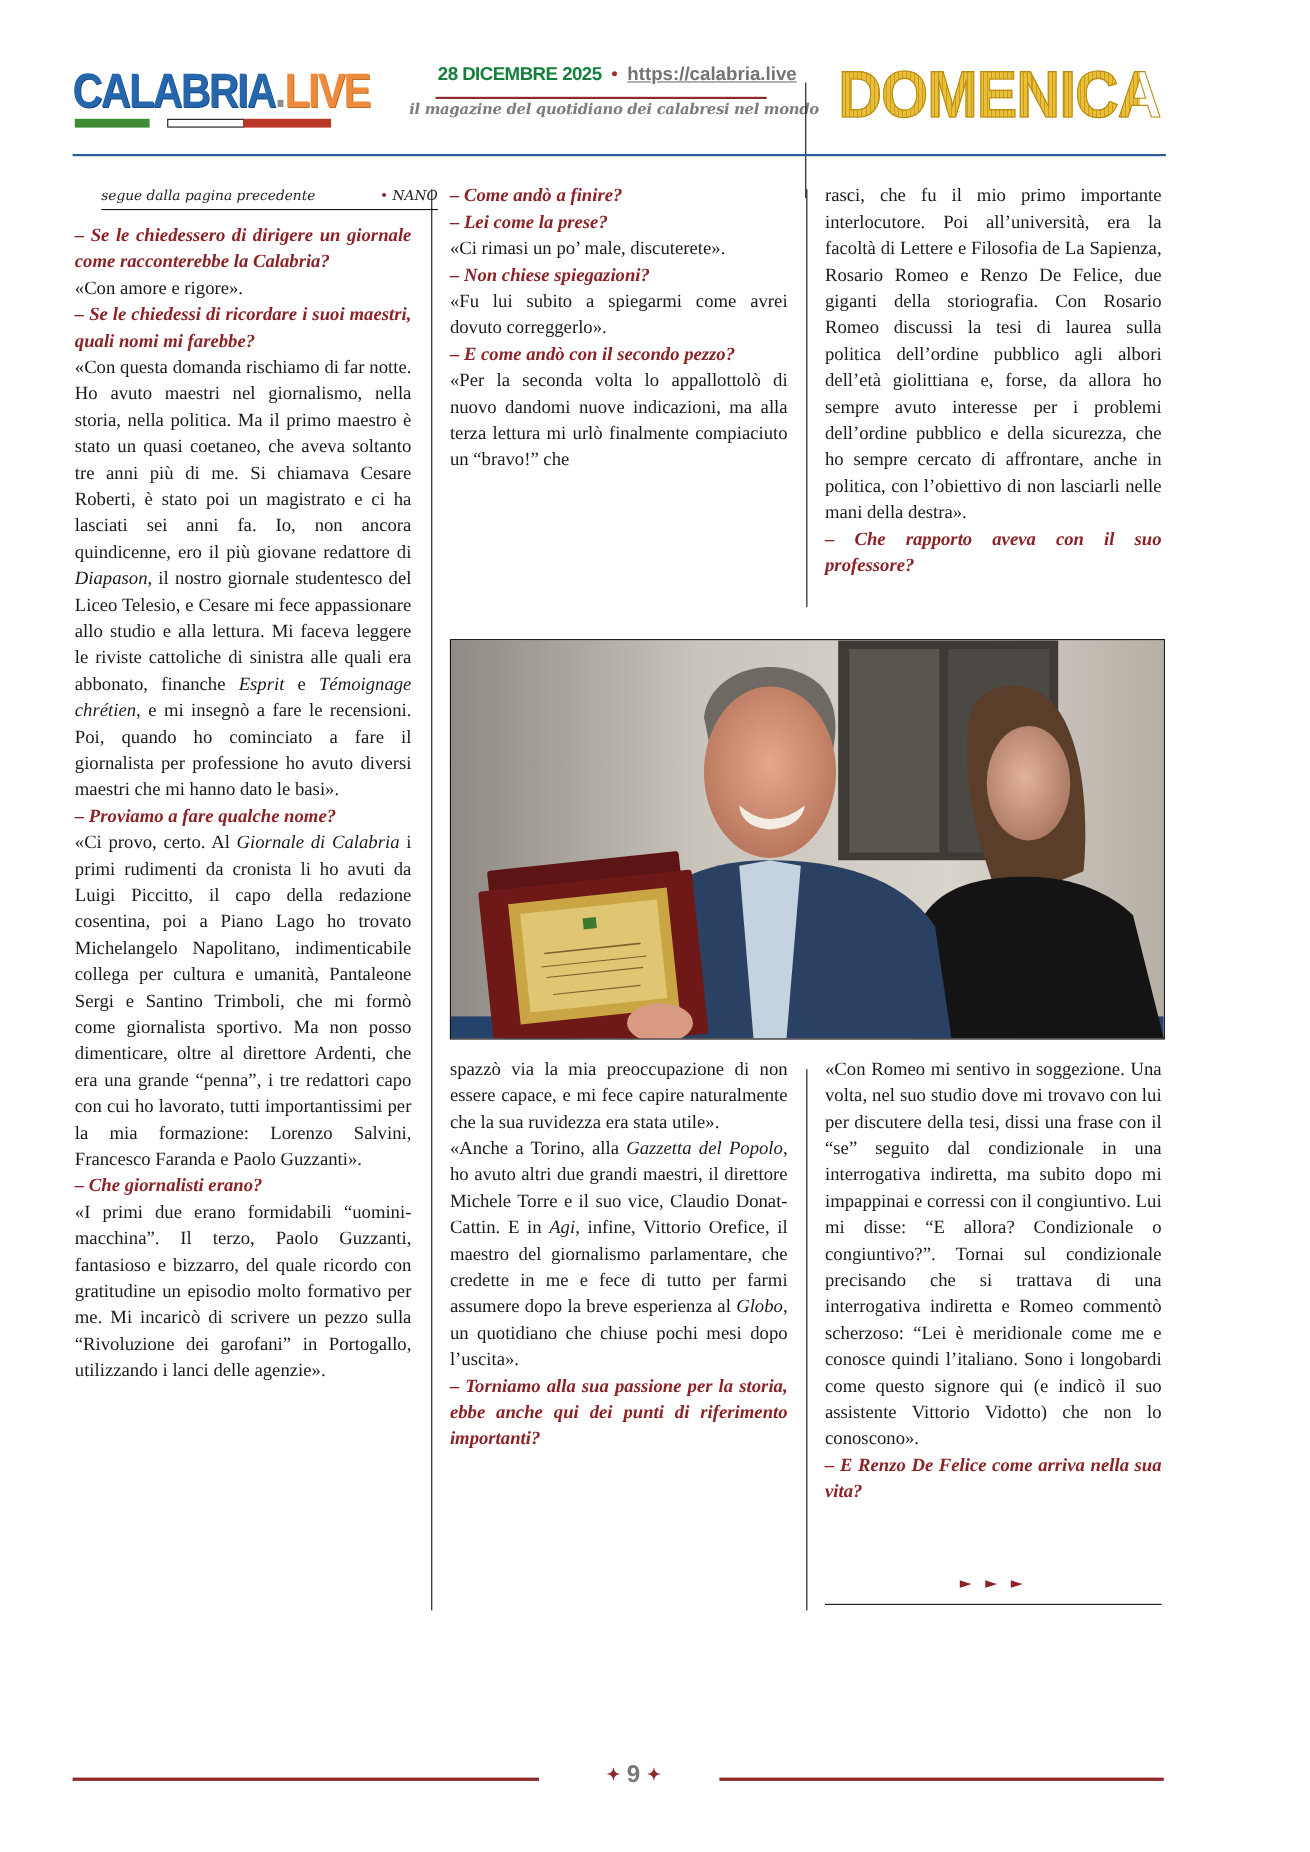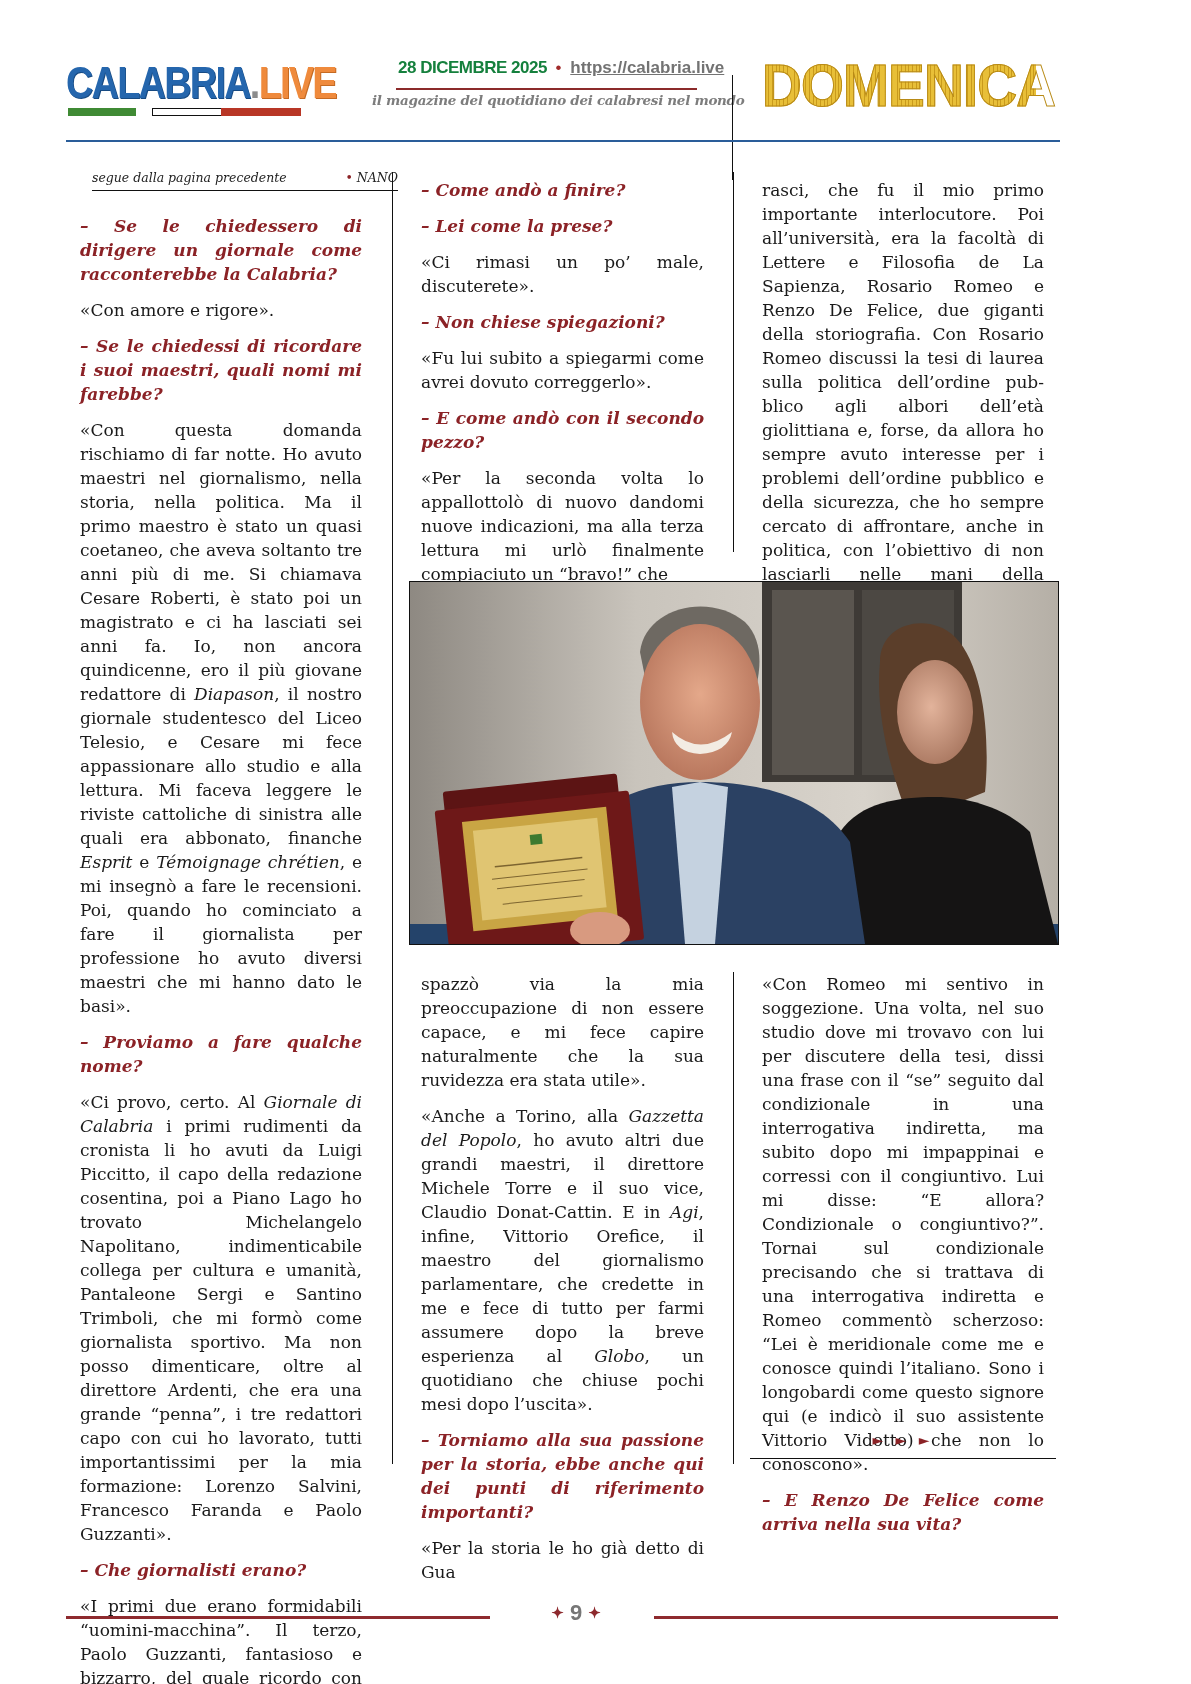--- a/index.html
+++ b/index.html
@@ -34,21 +34,21 @@
               font-family: "Liberation Sans", sans-serif; font-weight: bold; font-size: 60px;
               line-height: 64px; letter-spacing: -1px; color: #e2b52a;
               -webkit-text-stroke: 1px #b88a16; white-space: nowrap;
               transform: scaleX(0.92); transform-origin: left top;
               background: repeating-linear-gradient(90deg, #e8bf38 0 3px, #c99a1c 3px 4px);
               -webkit-background-clip: text; background-clip: text; -webkit-text-fill-color: transparent; }
   .header-rule { position: absolute; left: 66px; top: 140px; width: 994px; height: 2px; background: #2a5d99; }
 
   
   .col { position: absolute; font-size: 17px; line-height: 24px; text-align: justify; hyphens: manual; }
-  .col p { margin: 12px; }
+  .col p { margin: 0; font-family: Liberation Serif, serif; }
   .q { color: #8b2226; font-weight: bold; font-style: italic; font-family: "DejaVu Serif", serif; }
   .col i { font-style: italic; }
 
   .col1 { left: 68px; top: 202px; width: 306px; }
   .col2 { left: 409px; top: 166px; width: 307px; }
   .col3 { left: 750px; top: 166px; width: 306px; }
   .col2b { left: 409px; top: 960px; width: 307px; }
   .col3b { left: 750px; top: 960px; width: 306px; }
 
   .segue { position: absolute; left: 68px; top: 170px; width: 306px; height: 20px;
@@ -128,21 +128,20 @@
     <p>«Per la seconda volta lo appallottolò di nuovo dandomi nuove indicazio­ni, ma alla terza lettura mi urlò final­mente compiaciuto un “bravo!” che</p>
   </div>
 <div class="col col3">
     <p>rasci, che fu il mio primo importante interlocutore. Poi all’università, era la facoltà di Lettere e Filosofia de La Sapienza, Rosario Romeo e Renzo De Felice, due giganti della storiografia. Con Rosario Romeo discussi la tesi di laurea sulla politica dell’ordine pub­blico agli albori dell’età giolittiana e, forse, da allora ho sempre avuto inte­resse per i problemi dell’ordine pub­blico e della sicurezza, che ho sempre cercato di affrontare, anche in politi­ca, con l’obiettivo di non lasciarli nel­le mani della destra».</p>
     <p class="q">– Che rapporto aveva con il suo professore?</p>
   </div>
 <div class="col col2b">
     <p>spazzò via la mia preoccupazione di non essere capace, e mi fece capire naturalmente che la sua ruvidezza era stata utile».</p>
     <p><span>«Anche a Torino, alla </span><i>Gazzetta del Po­polo</i><span>, ho avuto altri due grandi mae­stri, il direttore Michele Torre e il suo vice, Claudio Donat-Cattin. E in </span><i>Agi</i><span>, infine, Vittorio Orefice, il maestro del giornalismo parlamentare, che cre­dette in me e fece di tutto per farmi assumere dopo la breve esperienza al </span><i>Globo</i><span>, un quotidiano che chiuse pochi mesi dopo l’uscita».</span></p>
     <p class="q">– Torniamo alla sua passione per la storia, ebbe anche qui dei pun­ti di riferimento importanti?</p>
-    <p>«Per la storia le ho già detto di Gua­</p>
   </div>
 <div class="col col3b">
     <p>«Con Romeo mi sentivo in soggezio­ne. Una volta, nel suo studio dove mi trovavo con lui per discutere della tesi, dissi una frase con il “se” seguito dal condizionale in una interrogativa indiretta, ma subito dopo mi impap­pinai e corressi con il congiuntivo. Lui mi disse: “E allora? Condizionale o congiuntivo?”. Tornai sul condizio­nale precisando che si trattava di una interrogativa indiretta e Romeo com­mentò scherzoso: “Lei è meridionale come me e conosce quindi l’italiano. Sono i longobardi come questo signo­re qui (e indicò il suo assistente Vit­torio Vidotto) che non lo conoscono».</p>
     <p class="q">– E Renzo De Felice come arriva nella sua vita?</p>
   </div>
 
 <div class="vrule v1"></div>
 <div class="vrule v2a"></div>
 <div class="vrule v2b"></div>
 

